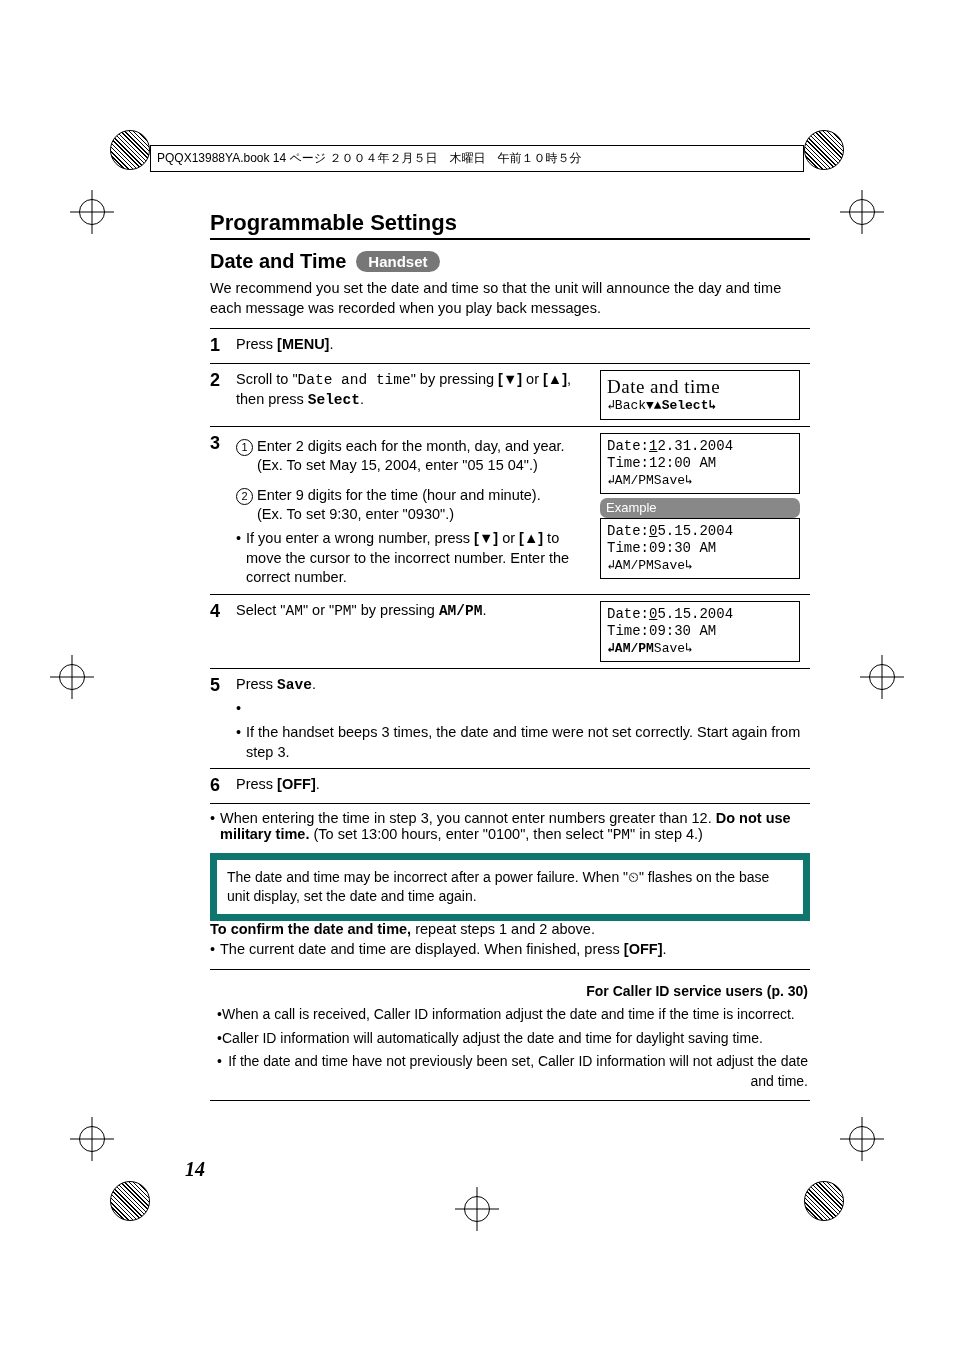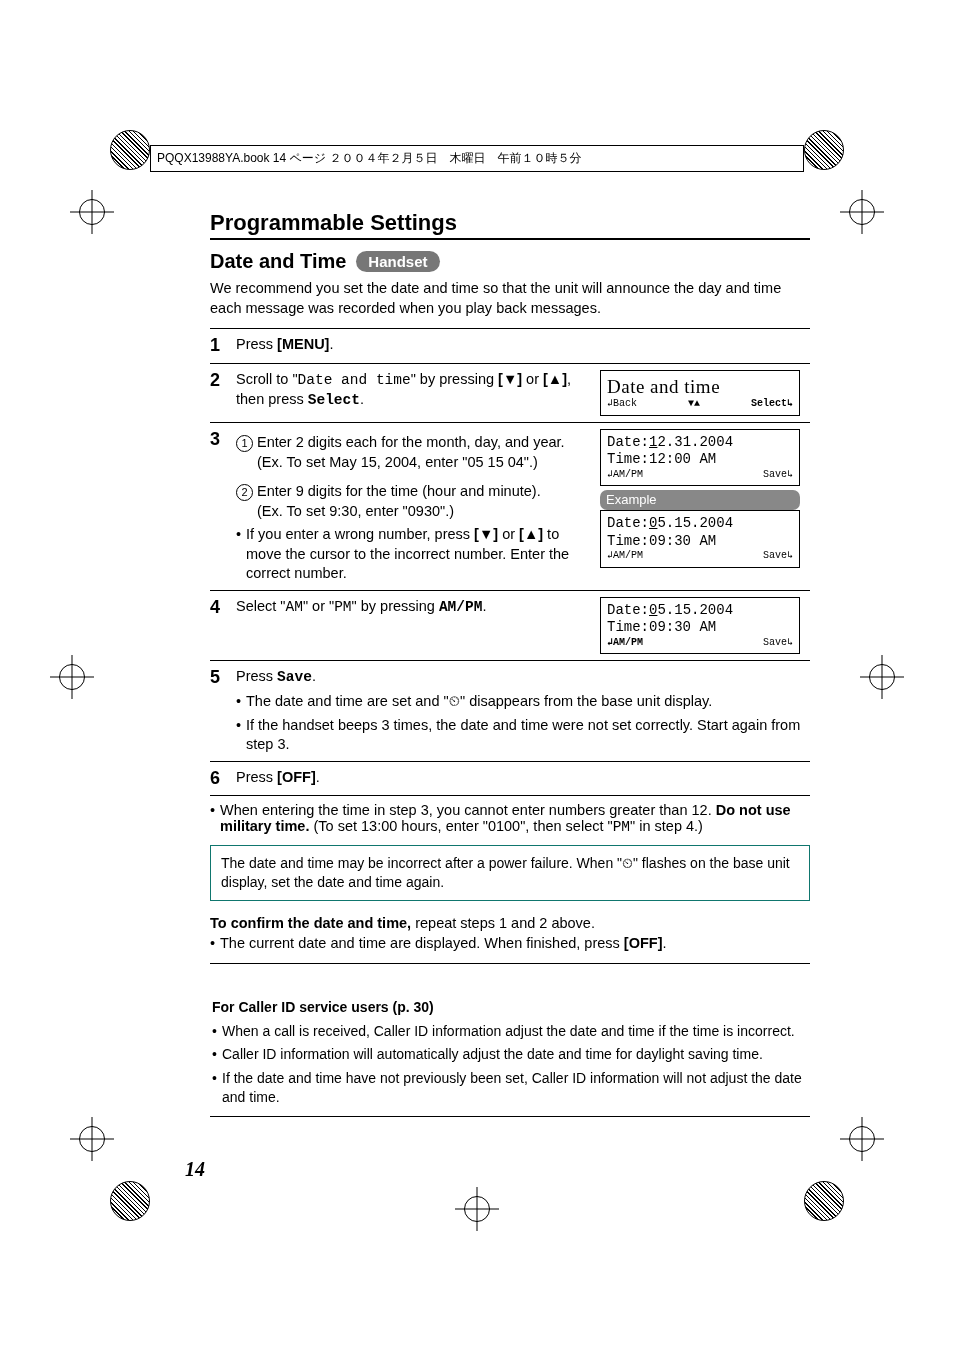--- a/index.html
+++ b/index.html
@@ -68,34 +68,34 @@
   .step-num { font-size:18px; font-weight:bold; width:18px; flex:0 0 18px; line-height:1.2;}
   .step-body { flex:1; font-size:14.5px; line-height:1.35;}
   .step-row { display:flex; align-items:flex-start; gap:12px;}
   .step-text { flex:1; }
   .lcd-box {
     border:1px solid #000; padding:4px 6px; width:200px;
     font-family:"Courier New",monospace; font-size:14px; line-height:1.25;
     box-sizing:border-box; background:#fff;
   }
   .lcd-title { font-family:Georgia,'Times New Roman',serif; font-size:19px; letter-spacing:0.5px;}
-  .lcd-softrow { display:flex; justify-content:space-between; font-size:10px;font-family:Liberation Mono, monospace;}
+  .lcd-softrow { display:flex; font-size:13px;font-family:Liberation Mono, monospace;}
   .example-label { background:#888; color:#fff; font-size:13px; padding:1px 6px; width:200px; box-sizing:border-box; font-family:Arial;border-radius:7px;}
   .mono { font-family:"Courier New",monospace;}
   .circ-num {
     display:inline-flex; width:15px; height:15px; border:1px solid #000; border-radius:50%;
     align-items:center; justify-content:center; font-size:11px; line-height:1;
     margin-right:4px; flex:0 0 15px;
   }
   .sub-li { display:flex; margin-top:4px;}
   .sub-li .circ-num { margin-top:2px;}
   .bullet-li { display:flex; margin-top:4px;}
   .bullet-li .b { width:10px; flex:0 0 10px;}
-  .note-box { border:1px solid #0f766e; padding:8px 10px; font-size:14px; line-height:1.35; margin-top:10px;}
-  .caller-box { padding:6px 2px; font-size:14px; line-height:1.4; margin-top:28px;}
+  .note-box { border:7px solid #0f766e; padding:8px 10px; font-size:14px; line-height:1.35; margin-top:10px;}
+  .caller-box { padding:6px 2px; font-size:14px; line-height:1.4; margin-top:6px;text-align:right;}
   .caller-title { font-weight:bold; margin-bottom:2px;}
   .pgnum {
     position:absolute; left:185px; bottom:170px;
     font-family:'Times New Roman',serif; font-style:italic; font-weight:bold;
     font-size:20px;
   }
   .lcd-cursor { text-decoration: underline; }
   .bold { font-weight:bold;}
   .right-col { width:210px; flex:0 0 210px; display:flex; flex-direction:column; gap:4px;}
   .thin-rule { border:none; border-top:0.5px solid #000; margin:2px 0;}
@@ -261,21 +261,20 @@
 
     <hr class="step-sep">
     <div class="step">
       <div class="step-num">5</div>
       <div class="step-body">
         <div>
           <span>Press </span><span class="mono bold">Save</span><span>.</span>
         </div>
         <div class="bullet-li">
           <span class="b">•</span>
-          <span><span>The date and time are set and "</span><span>⏲</span><span>" disappears from the base unit display.</span></span>
         </div>
         <div class="bullet-li">
           <span class="b">•</span>
           <span>If the handset beeps 3 times, the date and time were not set correctly. Start again from step 3.</span>
         </div>
       </div>
     </div>
 
     <hr class="step-sep">
     <div class="step">
@@ -290,21 +289,21 @@
       <span class="b">•</span>
       <span>
         <span>When entering the time in step 3, you cannot enter numbers greater than 12. </span><span class="bold">Do not use military time.</span><span> (To set 13:00 hours, enter "0100", then select "</span><span class="mono">PM</span><span>" in step 4.)</span>
       </span>
     </div>
 
     <div class="note-box">
       <span>The date and time may be incorrect after a power failure. When "</span><span>⏲</span><span>" flashes on the base unit display, set the date and time again.</span>
     </div>
 
-    <div style="margin-top:14px; font-size:14.5px;">
+    <div style="margin-top:0; font-size:14.5px;">
       <span class="bold">To confirm the date and time,</span><span> repeat steps 1 and 2 above.</span>
       <div class="bullet-li">
         <span class="b">•</span>
         <span><span>The current date and time are displayed. When finished, press </span><span class="bold">[OFF]</span><span>.</span></span>
       </div>
     </div>
 
     <hr class="thin-rule" style="margin-top:12px;">
     <div class="caller-box">
       <div class="caller-title">For Caller ID service users (p. 30)</div>

